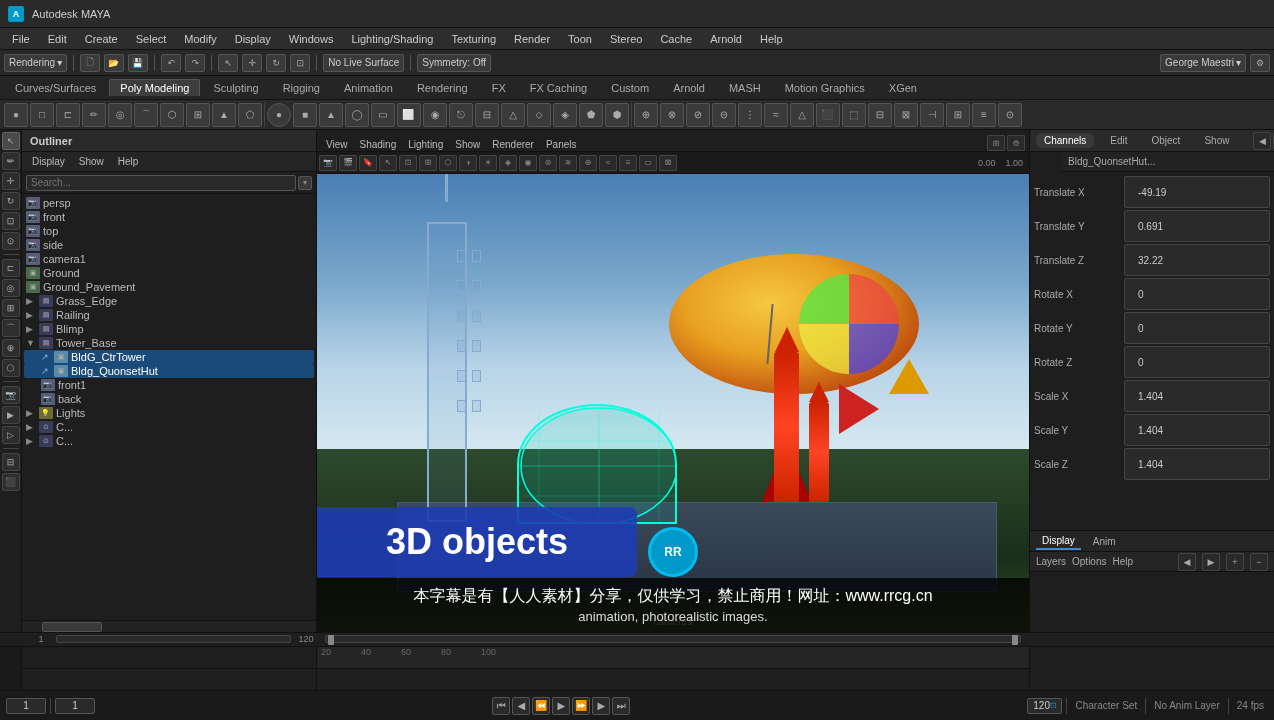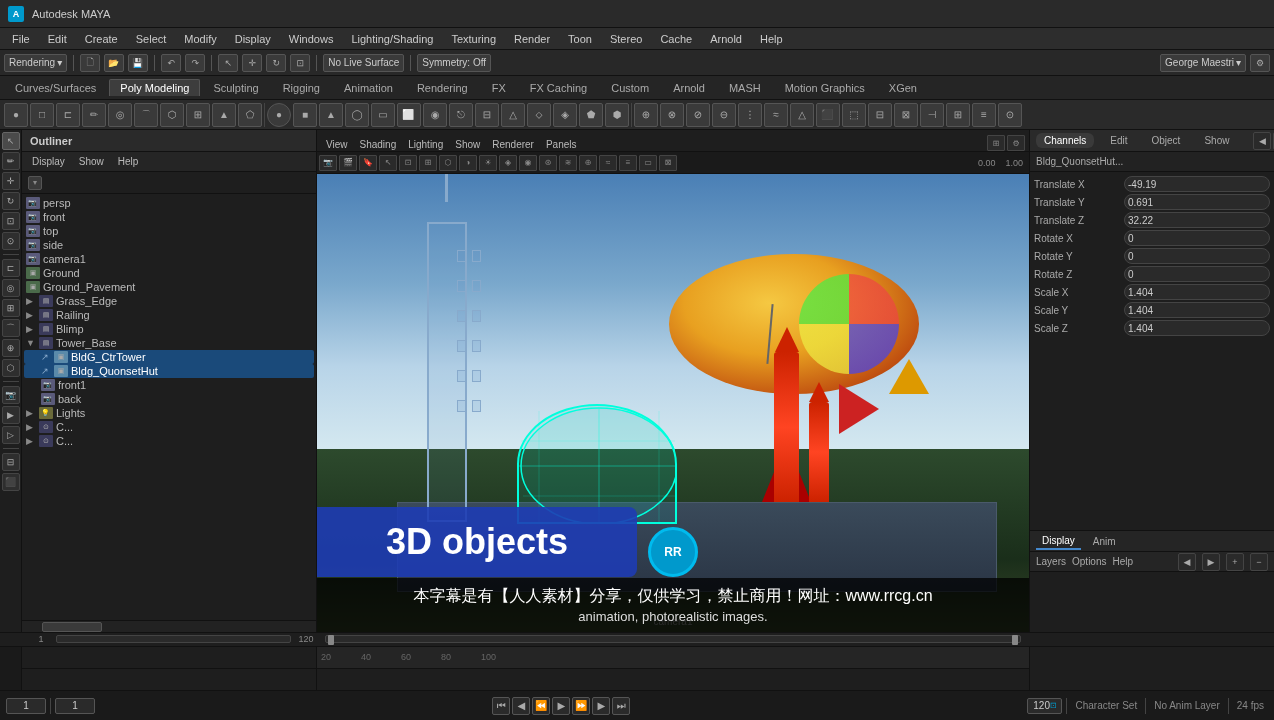--- a/index.html
+++ b/index.html
@@ -168,25 +168,25 @@
     }
     .objects-banner-text { font-size: 36px; font-weight: bold; color: white; }
 
     
     #rightpanel {
       width: 245px; background: #1e1e1e; border-left: 1px solid #111; display: flex; flex-direction: column; flex-shrink: 0;
     }
     #channel-header { height: 22px; background: #2a2a2a; display: flex; align-items: center; padding: 0 6px; gap: 8px; border-bottom: 1px solid #111; }
     .ch-tab { padding: 2px 8px; font-size: 10px; color: #aaa; cursor: pointer; border-radius: 6px; }
     .ch-tab.active { background: #3a3a3a; color: #fff; }
-    #channel-obj { height: 20px; background: #222; padding: 0 6px; display: flex; align-items: center; font-size: 10px; color: #aaa; border-bottom: 1px solid #111; }
+    #channel-obj { height: 20px; background: #222; padding: 0 6px; display: flex; align-items: center; font-size: 10px; color: #aaa; border-bottom: 1px solid #111; margin-left: 32px; }
     #channel-attrs { flex: 1; padding: 4px; overflow-y: auto; }
     .attr-row { display: flex; align-items: center; margin-bottom: 2px; }
     .attr-name { width: 90px; font-size: 10px; color: #aaa; flex-shrink: 0; }
-    .attr-value { flex: 1; background: #2a2a2a; border: 1px solid #444; border-radius: 8px; height: 16px; font-size: 10px; color: #ccc; padding: 0 3px; display: flex; align-items: center; }
+    .attr-value { flex: 1; background: #2a2a2a; border: 1px solid #444; border-radius: 2px; height: 32px; font-size: 10px; color: #ccc; padding: 0 13px; display: flex; align-items: center; }
     #layer-header { height: 22px; background: #252525; display: flex; align-items: center; padding: 0 6px; gap: 6px; border-top: 1px solid #111; border-bottom: 1px solid #111; }
     .layer-tab { padding: 2px 6px; font-size: 10px; color: #aaa; cursor: pointer; }
     .layer-tab.active { color: #fff; border-bottom: 2px solid #4488cc; }
     #layer-content { height: 60px; padding: 4px; }
 
     
     #playbar { height: 26px; background: #1a1a1a; border-top: 1px solid #111; display: flex; align-items: center; justify-content: space-between; padding: 0 8px; }
     .play-btn { width: 18px; height: 18px; background: #2a2a2a; border: 1px solid #555; border-radius: 2px; cursor: pointer; display: flex; align-items: center; justify-content: center; font-size: 10px; color: #aaa; }
     .play-field { background: #2a2a2a; border: 1px solid #555; border-radius: 2px; height: 16px; width: 40px; font-size: 10px; color: #ccc; text-align: center; display: flex; align-items: center; justify-content: center; }
 
@@ -345,20 +345,21 @@
   <div id="outliner">
     <div id="outliner-header">
       <span>Outliner</span>
     </div>
     <div id="outliner-menu">
       <span class="ol-menu">Display</span>
       <span class="ol-menu">Show</span>
       <span class="ol-menu">Help</span>
     </div>
     <div id="outliner-search">
+      <input type="text" placeholder="Search..." style="flex: 1 1 0%; background: rgb(42, 42, 42); border: 1px solid rgb(85, 85, 85); border-radius: 2px; color: rgb(204, 204, 204); font-size: 10px; padding: 1px 4px; height: 16px;">
       <div style="width:14px;height:14px;background:#3a3a3a;border:1px solid #555;border-radius:2px;margin-left:2px;display:flex;align-items:center;justify-content:center;font-size:8px;color:#888;cursor:pointer;">▾</div>
     </div>
     <div id="outliner-content">
 
       <div class="ol-item">
         <div class="ol-icon camera" style="font-size:7px;">📷</div>
         <span class="label">persp</span>
       </div>
 
       <div class="ol-item">
@@ -683,21 +684,21 @@
         <div style="position:absolute;left:2px;top:-1px;width:6px;height:10px;background:#888;border-radius:1px;"></div>
         <div style="position:absolute;right:2px;top:-1px;width:6px;height:10px;background:#888;border-radius:1px;"></div>
       </div>
     </div>
     <div style="width:245px;"></div>
   </div>
 
   <div style="display:flex;height:22px;">
     <div style="width:22px;background:#1a1a1a;border-right:1px solid #111;"></div>
     <div style="width:295px;background:#1e1e1e;border-right:1px solid #111;border-bottom:1px solid #111;display:flex;align-items:center;justify-content:center;"></div>
-    <div style="flex:1;background:#252525;border-bottom:1px solid #111;display:flex;align-items:center;padding:0 4px;overflow:hidden;">
+    <div style="flex:1;background:#252525;border-bottom:1px solid #111;display:flex;align-items:flex-start;padding:0 4px;overflow:hidden;">
       <span style="font-size:9px;color:#666;margin-right:30px;">20</span>
       <span style="font-size:9px;color:#666;margin-right:30px;">40</span>
       <span style="font-size:9px;color:#666;margin-right:30px;">60</span>
       <span style="font-size:9px;color:#666;margin-right:30px;">80</span>
       <span style="font-size:9px;color:#666;margin-right:30px;">100</span>
     </div>
     <div style="width:245px;background:#1e1e1e;border-left:1px solid #111;"></div>
   </div>
 
   <div style="display:flex;height:22px;">

